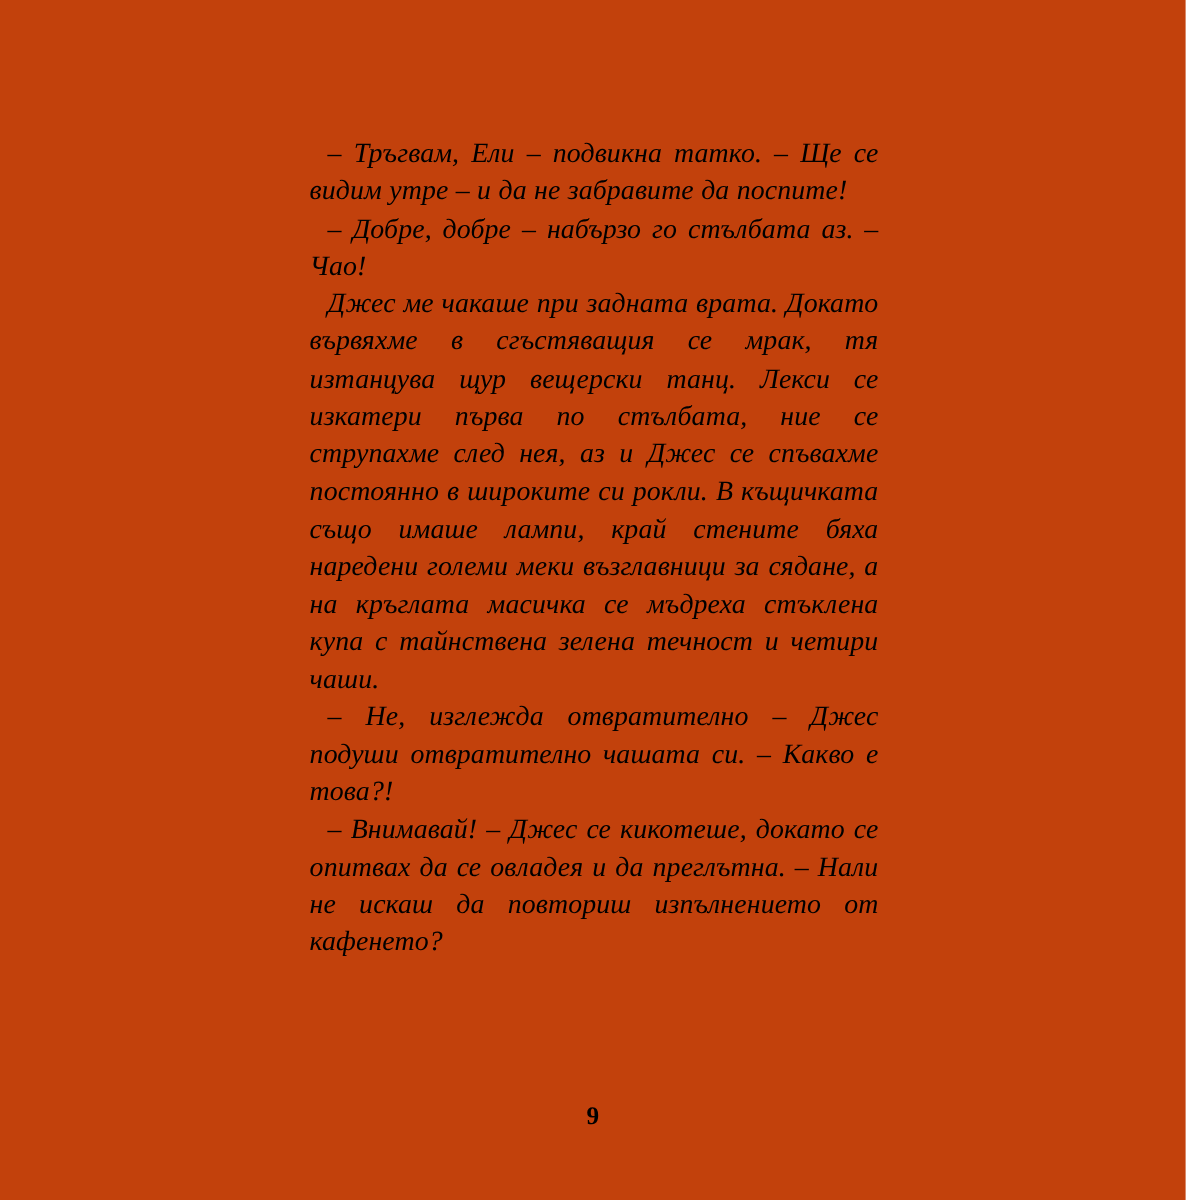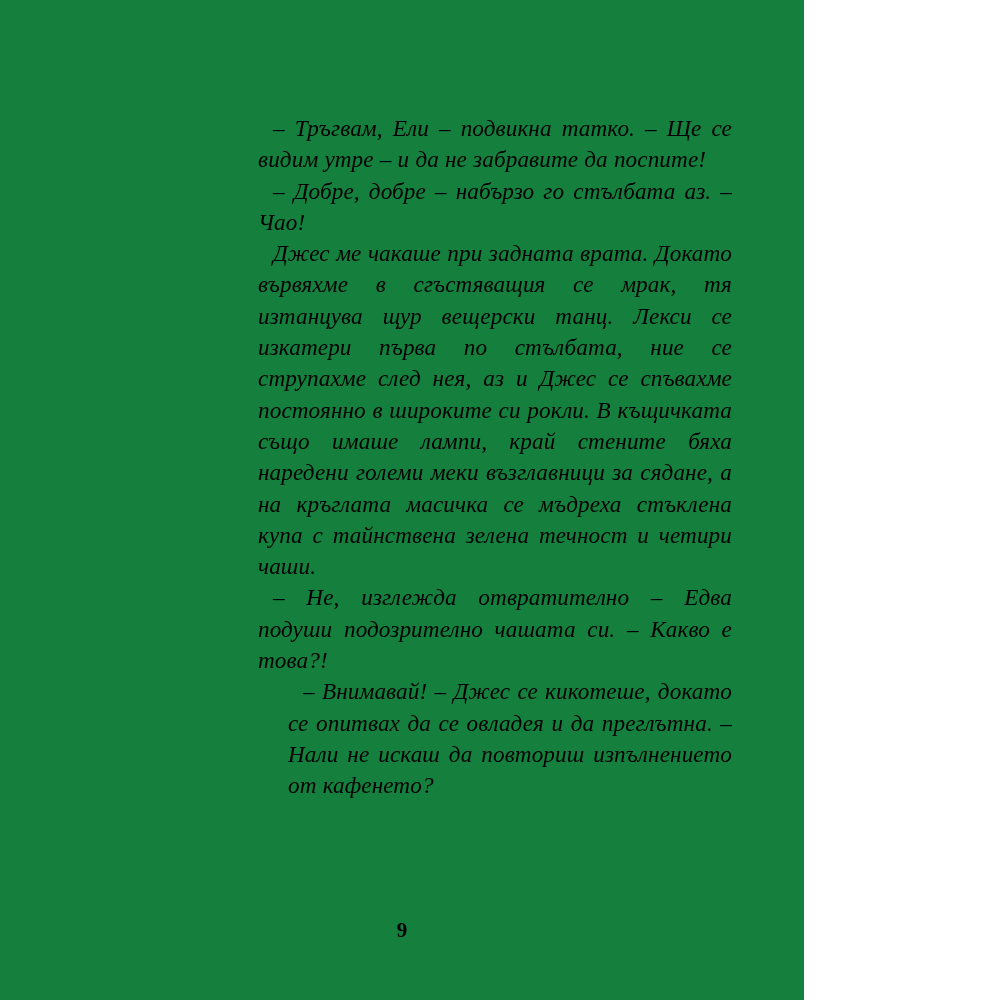--- a/index.html
+++ b/index.html
@@ -11,23 +11,23 @@
     width: 1000px;
     height: 1000px;
     background: #ffffff;
     font-family: "Liberation Serif", "DejaVu Serif", serif;
     color: #000000;
     overflow: hidden;
   }
 
   .page {
     position: relative;
-    width: 804px;
+    width: 988px;
     height: 1000px;
-    background: #15803d;
+    background: #c2410c;
     box-sizing: border-box;
   }
 
   .text-block {
     position: absolute;
     left: 258px;
     top: 113px;
     width: 474px;
   }
 
@@ -41,21 +41,20 @@
     font-style: italic;
     letter-spacing: 0.1px;
     word-spacing: 0.2px;
     hyphens: manual;
     -webkit-hyphens: manual;
   }
 
   
   .para:last-child {
     text-align-last: left;
-    margin-left: 30px;
   }
 
   .page-number {
     position: absolute;
     left: 0;
     right: 0;
     top: 918px;
     text-align: center;
     font-size: 21px;
     font-weight: bold;
@@ -67,19 +66,19 @@
 </style>
 </head>
 <body>
 
 <div class="page">
 
   <div class="text-block">
     <p class="para">– Тръгвам, Ели – подвикна татко. – Ще се видим утре – и да не забравите да поспите!</p>
     <p class="para">– Добре, добре – набързо го стълбата аз. – Чао!</p>
     <p class="para">Джес ме чакаше при задната врата. Докато вървяхме в сгъстяващия се мрак, тя изтанцува щур вещерски танц. Лекси се изкатери първа по стълбата, ние се струпахме след нея, аз и Джес се спъвахме постоянно в широките си рокли. В къщичката също имаше лампи, край стените бяха наредени големи меки възглавници за сядане, а на кръглата масичка се мъдреха стъклена купа с тайнствена зелена течност и четири чаши.</p>
-    <p class="para">– Не, изглежда отвратително – Едва подуши подозрително чашата си. – Какво е това?!</p>
+    <p class="para">– Не, изглежда отвратително – Джес подуши отвратително чашата си. – Какво е това?!</p>
     <p class="para">– Внимавай! – Джес се кикотеше, докато се опитвах да се овладея и да преглътна. – Нали не искаш да повториш изпълнението от кафенето?</p>
   </div>
 
   <div class="page-number">9</div>
 
 </div>
 
 </body></html>

